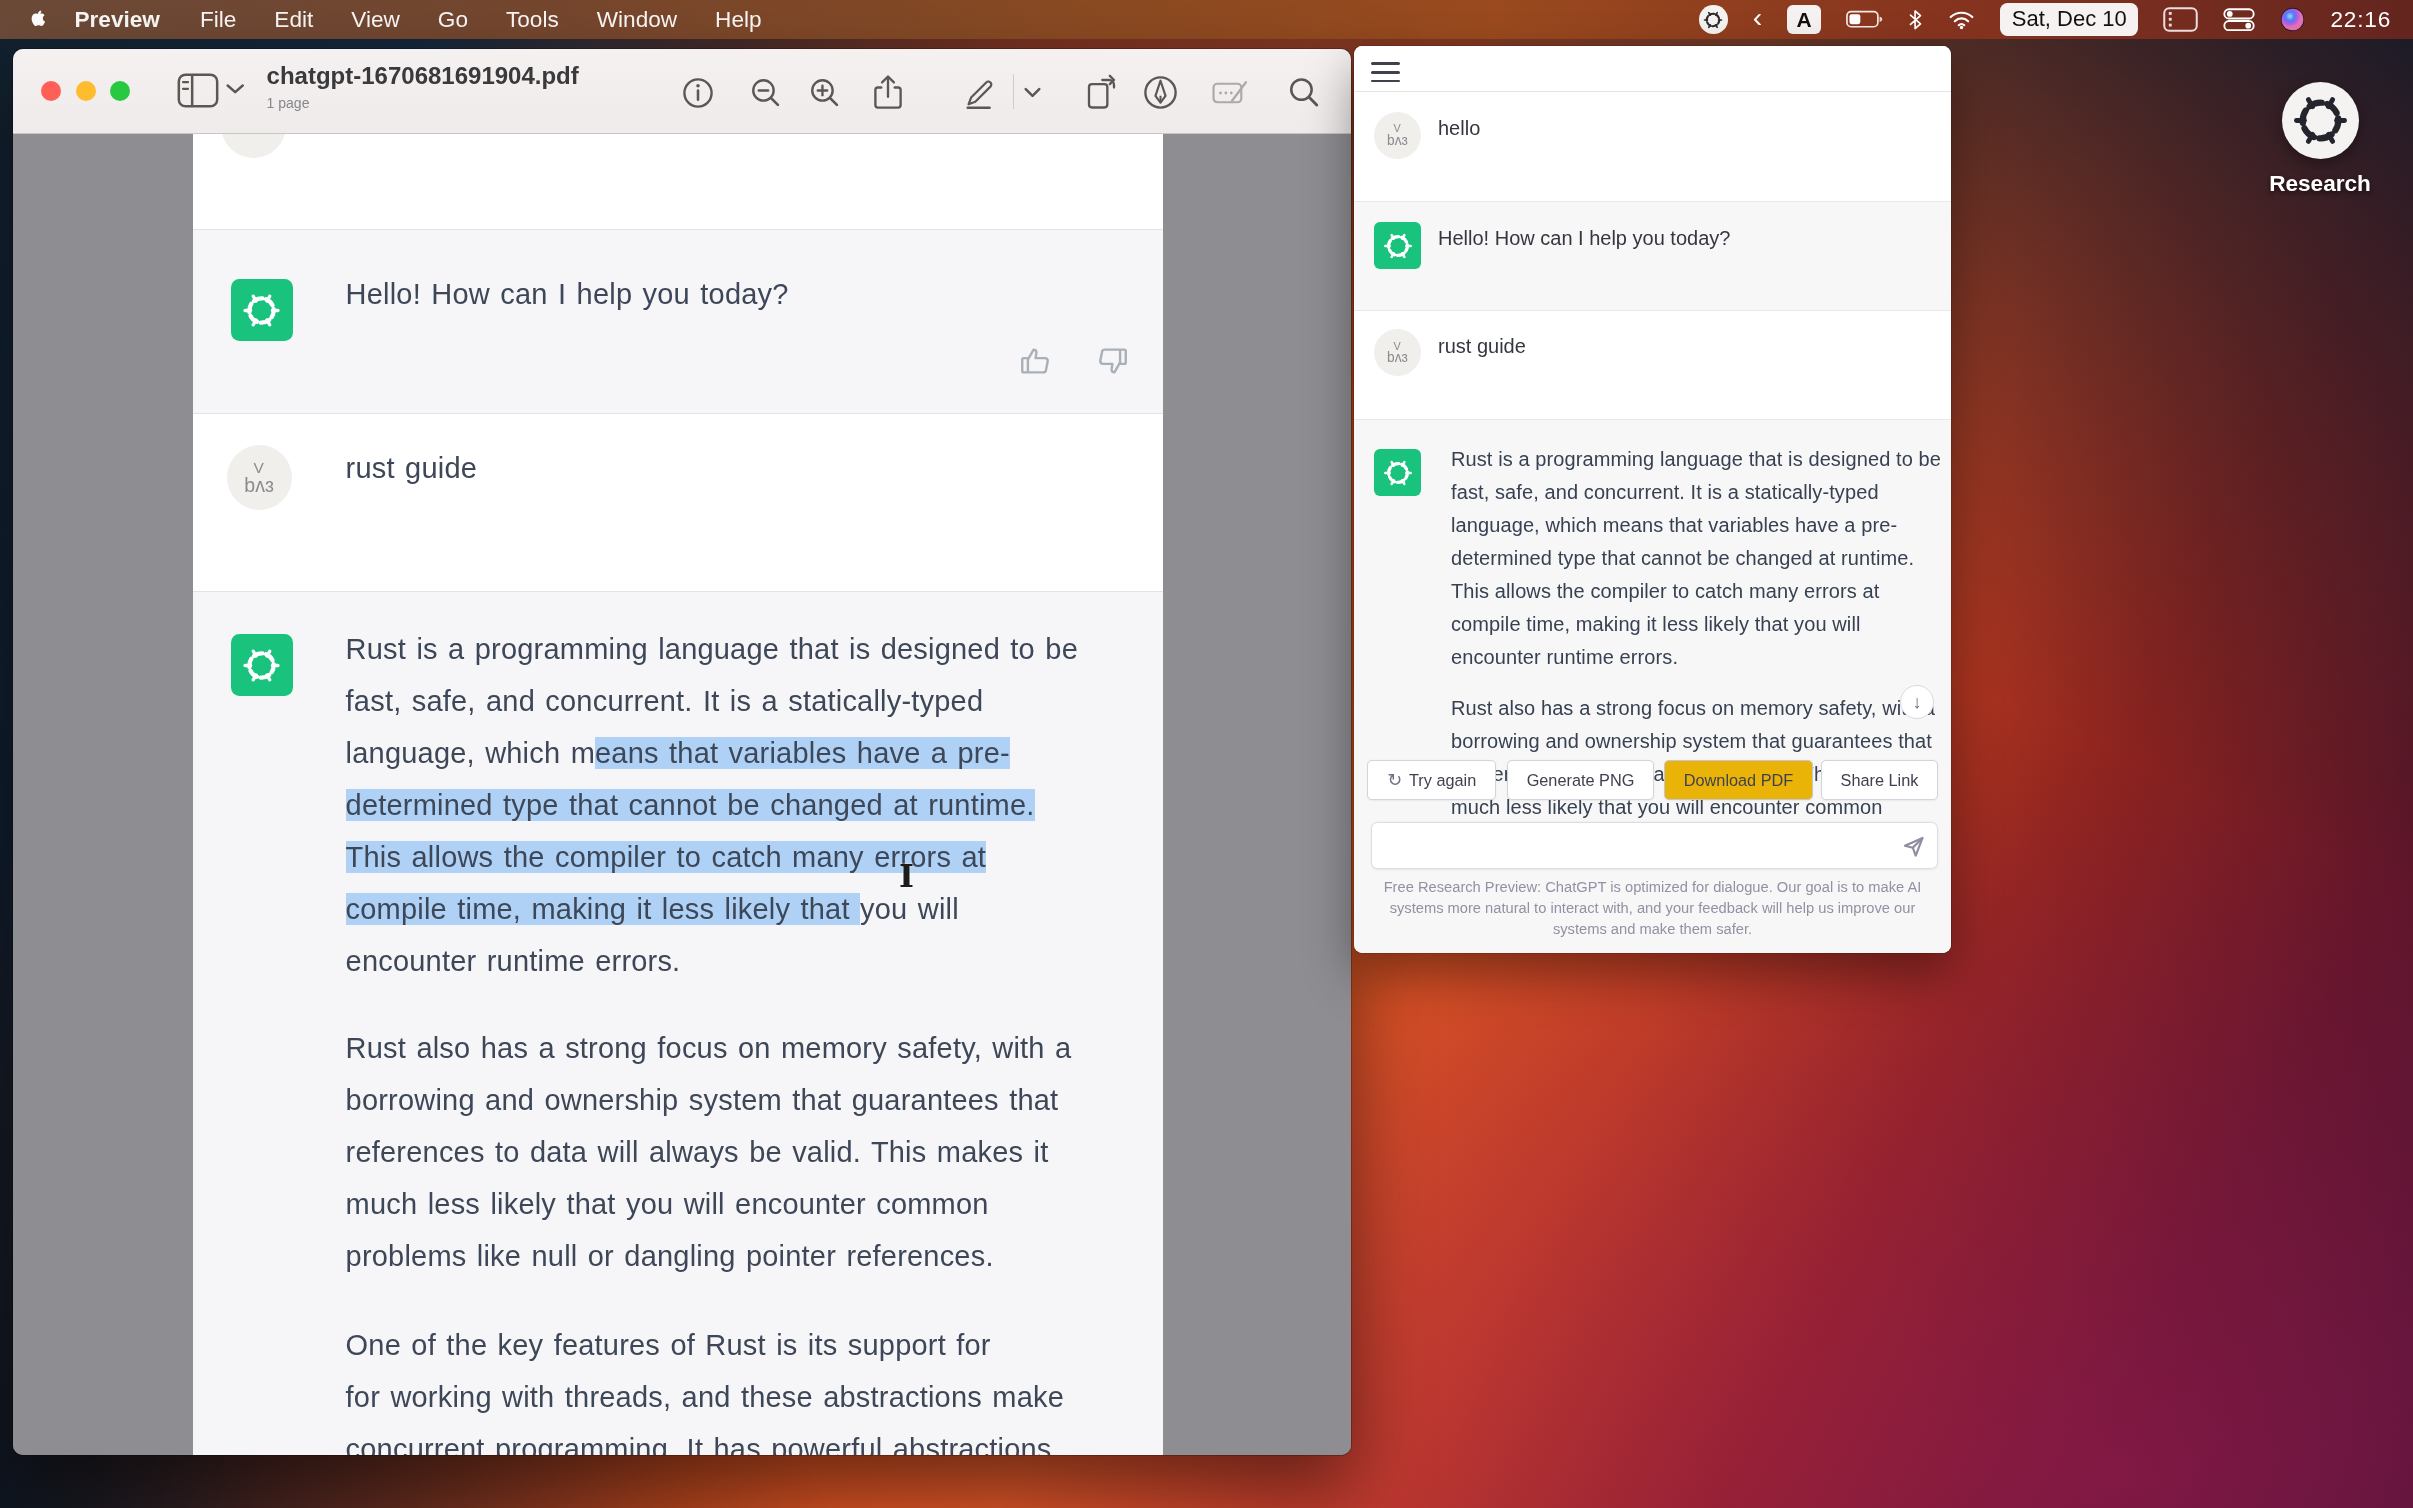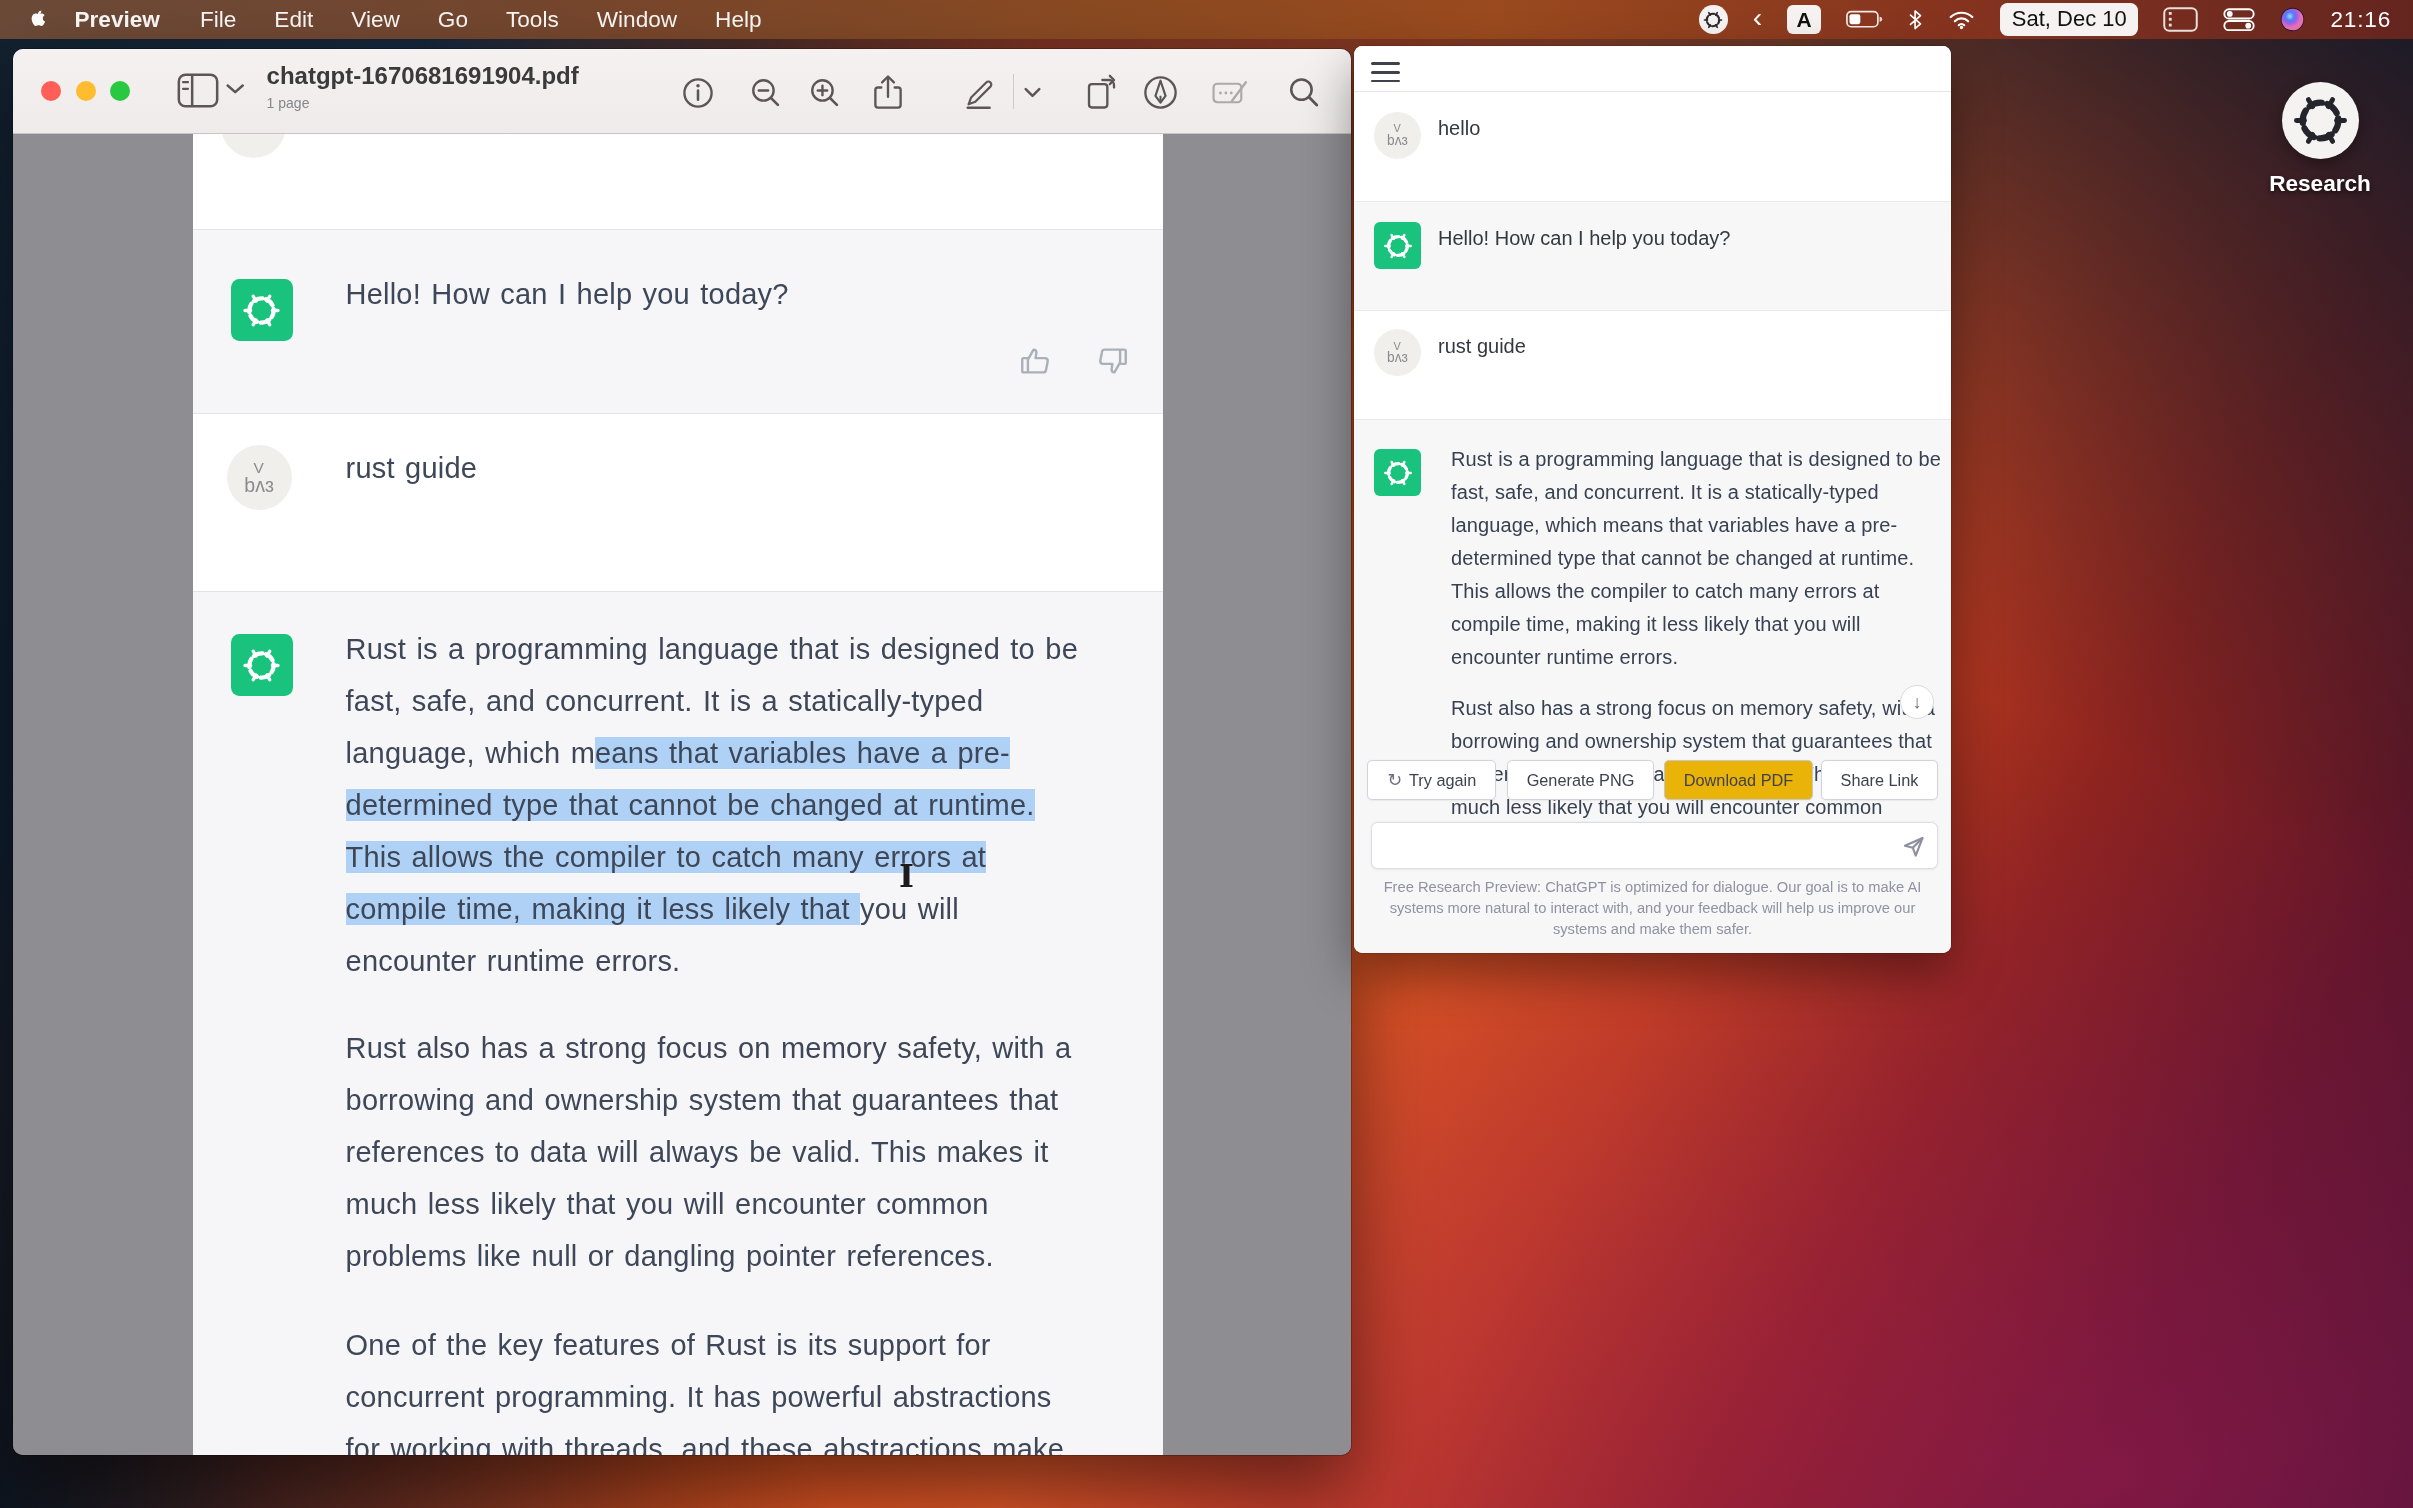--- a/index.html
+++ b/index.html
@@ -243,21 +243,21 @@
           <defs>
             <radialGradient id="sirig" cx="38%" cy="35%">
               <stop offset="0%" stop-color="#9fd8f7"></stop>
               <stop offset="40%" stop-color="#4f7df2"></stop>
               <stop offset="70%" stop-color="#a85cea"></stop>
               <stop offset="100%" stop-color="#e56fb1"></stop>
             </radialGradient>
           </defs>
         </svg>
     </span>
-    <span id="clock">21:16</span>
+    <span id="clock">22:16</span>
   </div>
 </div>
 
 <div id="preview-win">
   <div id="pv-toolbar">
     <div id="tl-close" class="tl"></div>
     <div id="tl-min" class="tl"></div>
     <div id="tl-zoom" class="tl"></div>
 
     <span id="sidebar-btn">
@@ -399,22 +399,22 @@
         </div>
       <div id="pdf-p2" class="pdf-text">
           <div>Rust also has a strong focus on memory safety, with a</div>
           <div>borrowing and ownership system that guarantees that</div>
           <div>references to data will always be valid. This makes it</div>
           <div>much less likely that you will encounter common</div>
           <div>problems like null or dangling pointer references.</div>
         </div>
       <div id="pdf-p3" class="pdf-text">
           <div>One of the key features of Rust is its support for</div>
+          <div>for working with threads, and these abstractions make</div>
           <div>concurrent programming. It has powerful abstractions</div>
-          <div>for working with threads, and these abstractions make</div>
         </div>
     </div>
   </div>
 </div>
 
 <div id="chat-win">
   <div id="chat-header">
     <div id="hamburger">
         <div></div>
         <div></div>

